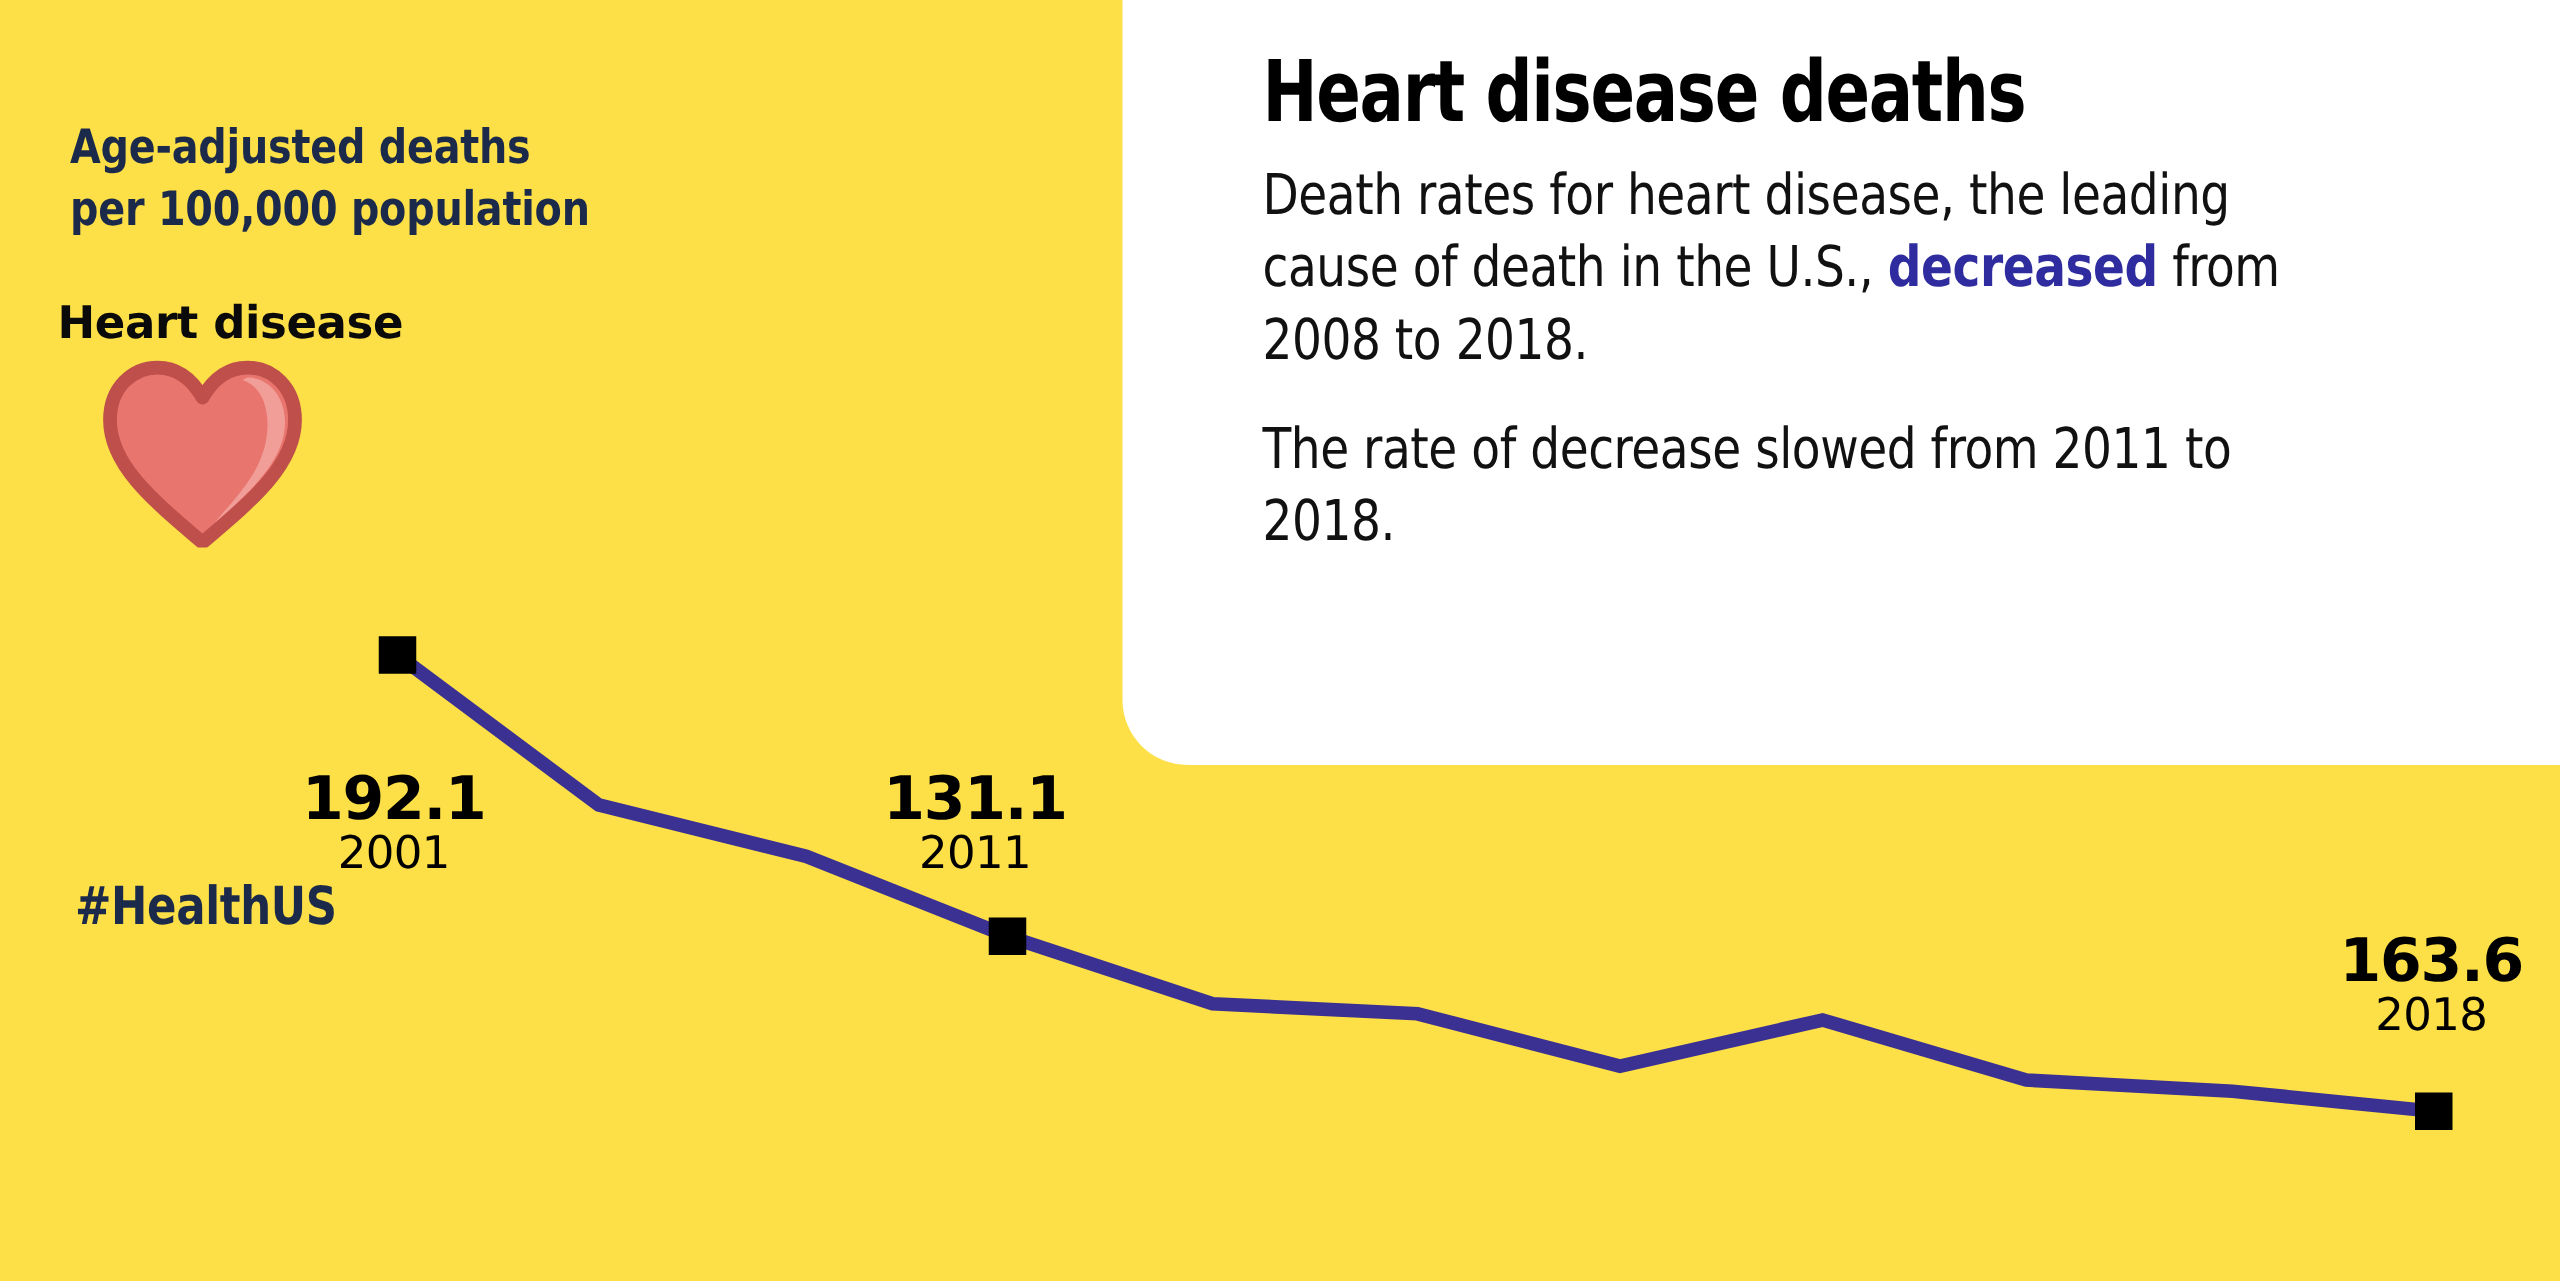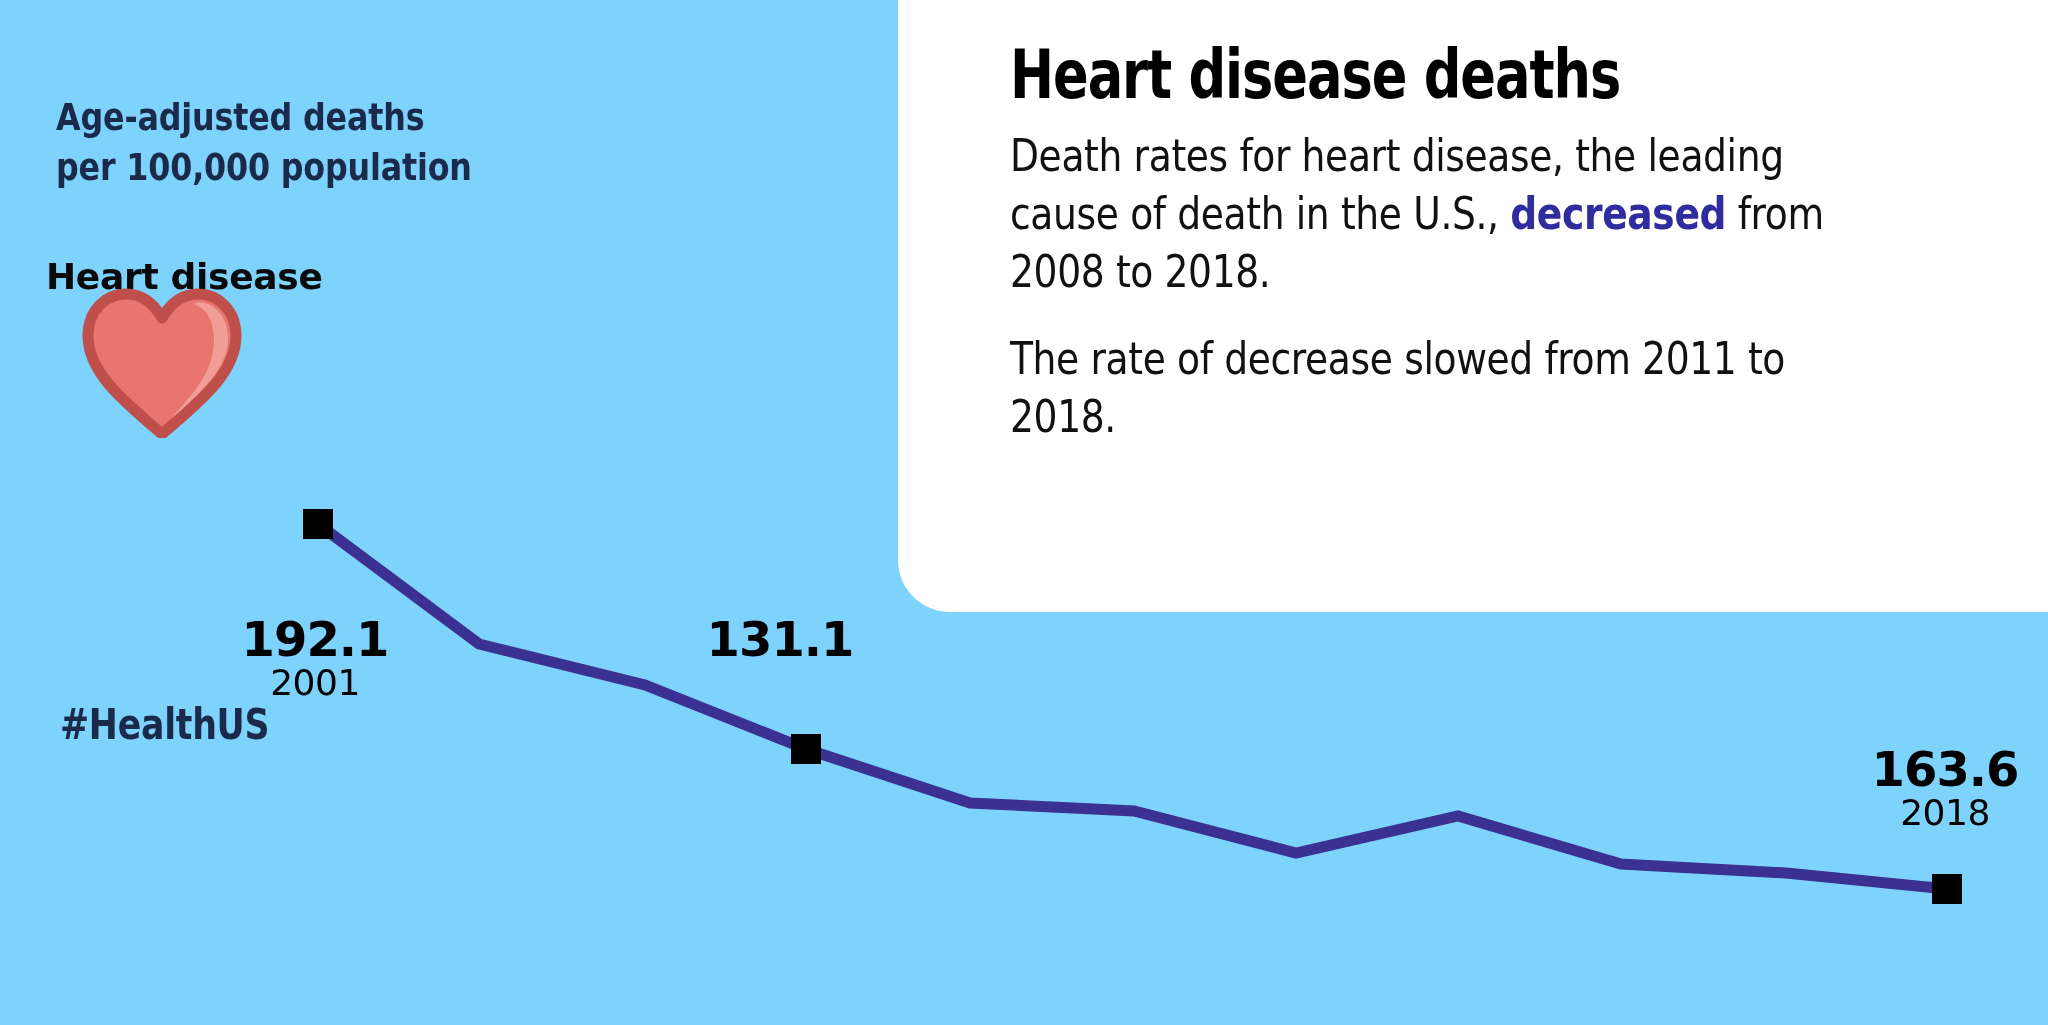--- a/index.html
+++ b/index.html
@@ -4,21 +4,21 @@
 <style>
   html, body {
     margin: 0;
     padding: 0;
     background: #ffffff;
   }
   #stage {
     position: relative;
     width: 2048px;
     height: 1025px;
-    background: #7dd3fc;
+    background: #fde047;
     overflow: hidden;
     font-family: "Liberation Sans", sans-serif;
   }
 
   
   #info-panel {
     position: absolute;
     left: 898px;
     top: -20px;
     width: 1170px;
@@ -74,21 +74,20 @@
   }
   #series-label {
     position: absolute;
     left: 46px;
     top: 238px;
     font-family: "DejaVu Sans", "Liberation Sans", sans-serif;
     font-weight: 700;
     font-size: 36px;
     color: #0A0A0A;
     letter-spacing: -0.3px;
-    margin-top: 18px;
   }
   #hashtag {
     position: absolute;
     left: 60px;
     top: 700px;
     font-family: "DejaVu Sans Condensed", "Liberation Sans Narrow", "Liberation Sans", sans-serif;
     font-weight: 700;
     font-size: 42px;
     color: #1B2A4A;
     letter-spacing: -0.3px;
@@ -162,20 +161,21 @@
     <path d="M116 14 C 132 14, 146 28, 146 50 C 146 80, 118 106, 90 130 C 104 112, 132 88, 132 52 C 132 32, 124 20, 112 16 Z" fill="#F2A09A" opacity="0.95"></path>
   </svg>
 
   <div class="pt-label" style="left:165px; top:590px; width:300px;margin-top:25px;">
     <span class="pt-value">192.1</span>
     <span class="pt-year">2001</span>
   </div>
 
   <div class="pt-label" style="left:630px; top:615px; width:300px;">
     <span class="pt-value">131.1</span>
+    <span class="pt-year">2011</span>
   </div>
 
   <div class="pt-label" style="left:1795px; top:745px; width:300px;">
     <span class="pt-value">163.6</span>
     <span class="pt-year">2018</span>
   </div>
 
   <div id="hashtag">#HealthUS</div>
 
 </div>

